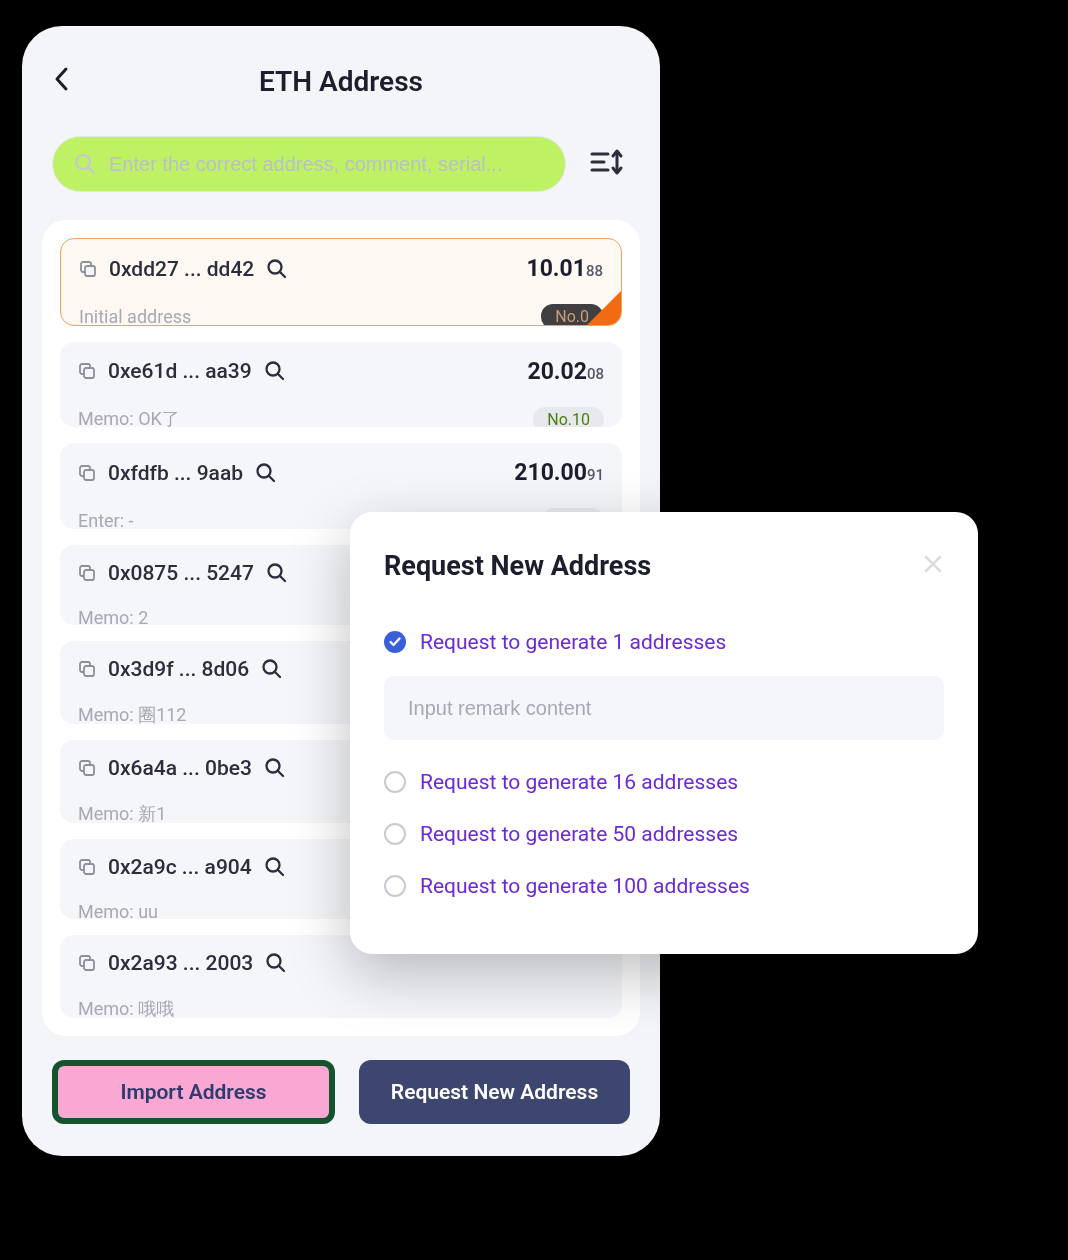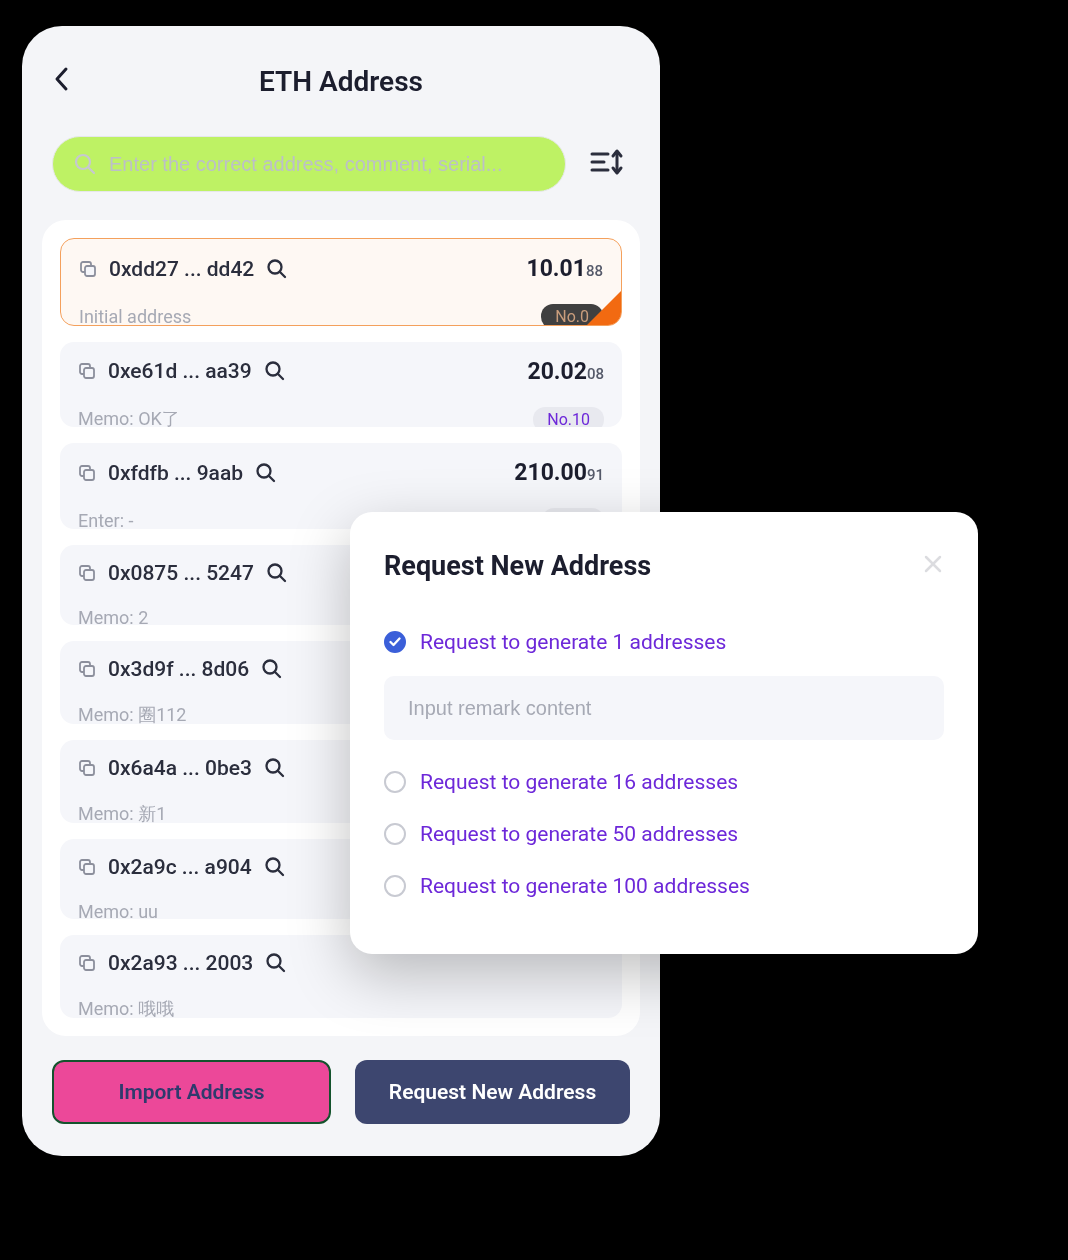--- a/index.html
+++ b/index.html
@@ -132,21 +132,21 @@
       align-items: center;
       justify-content: space-between;
       margin-top: 22px;
     }
     .memo-text {
       font-size: 18px;
       color: #a6a9b4;
     }
     .no-badge {
       background: #e8e9ef;
-      color: #6d28d9;
+      color: #4d7c0f;
       font-size: 16px;
       padding: 3px 14px;
       border-radius: 12px;
     }
     .address-card.selected .no-badge {
       background: #404040;
       color: #c99d7c;
     }
     .bottom-actions {
       display: flex;
@@ -158,23 +158,23 @@
       height: 64px;
       border-radius: 12px;
       font-size: 21px;
       font-weight: 600;
       display: flex;
       align-items: center;
       justify-content: center;
       cursor: pointer;
     }
     .action-btn.secondary {
-      background: #ec4899;
+      background: #f9a8d4;
       color: #2f3a6d;
-      border: 2px solid #14532d;
+      border: 6px solid #14532d;
     }
     .action-btn.primary {
       background: #3d466f;
       color: #fff;
       border: none;
     }
     .dialog {
       position: absolute;
       top: 512px;
       left: 350px;

